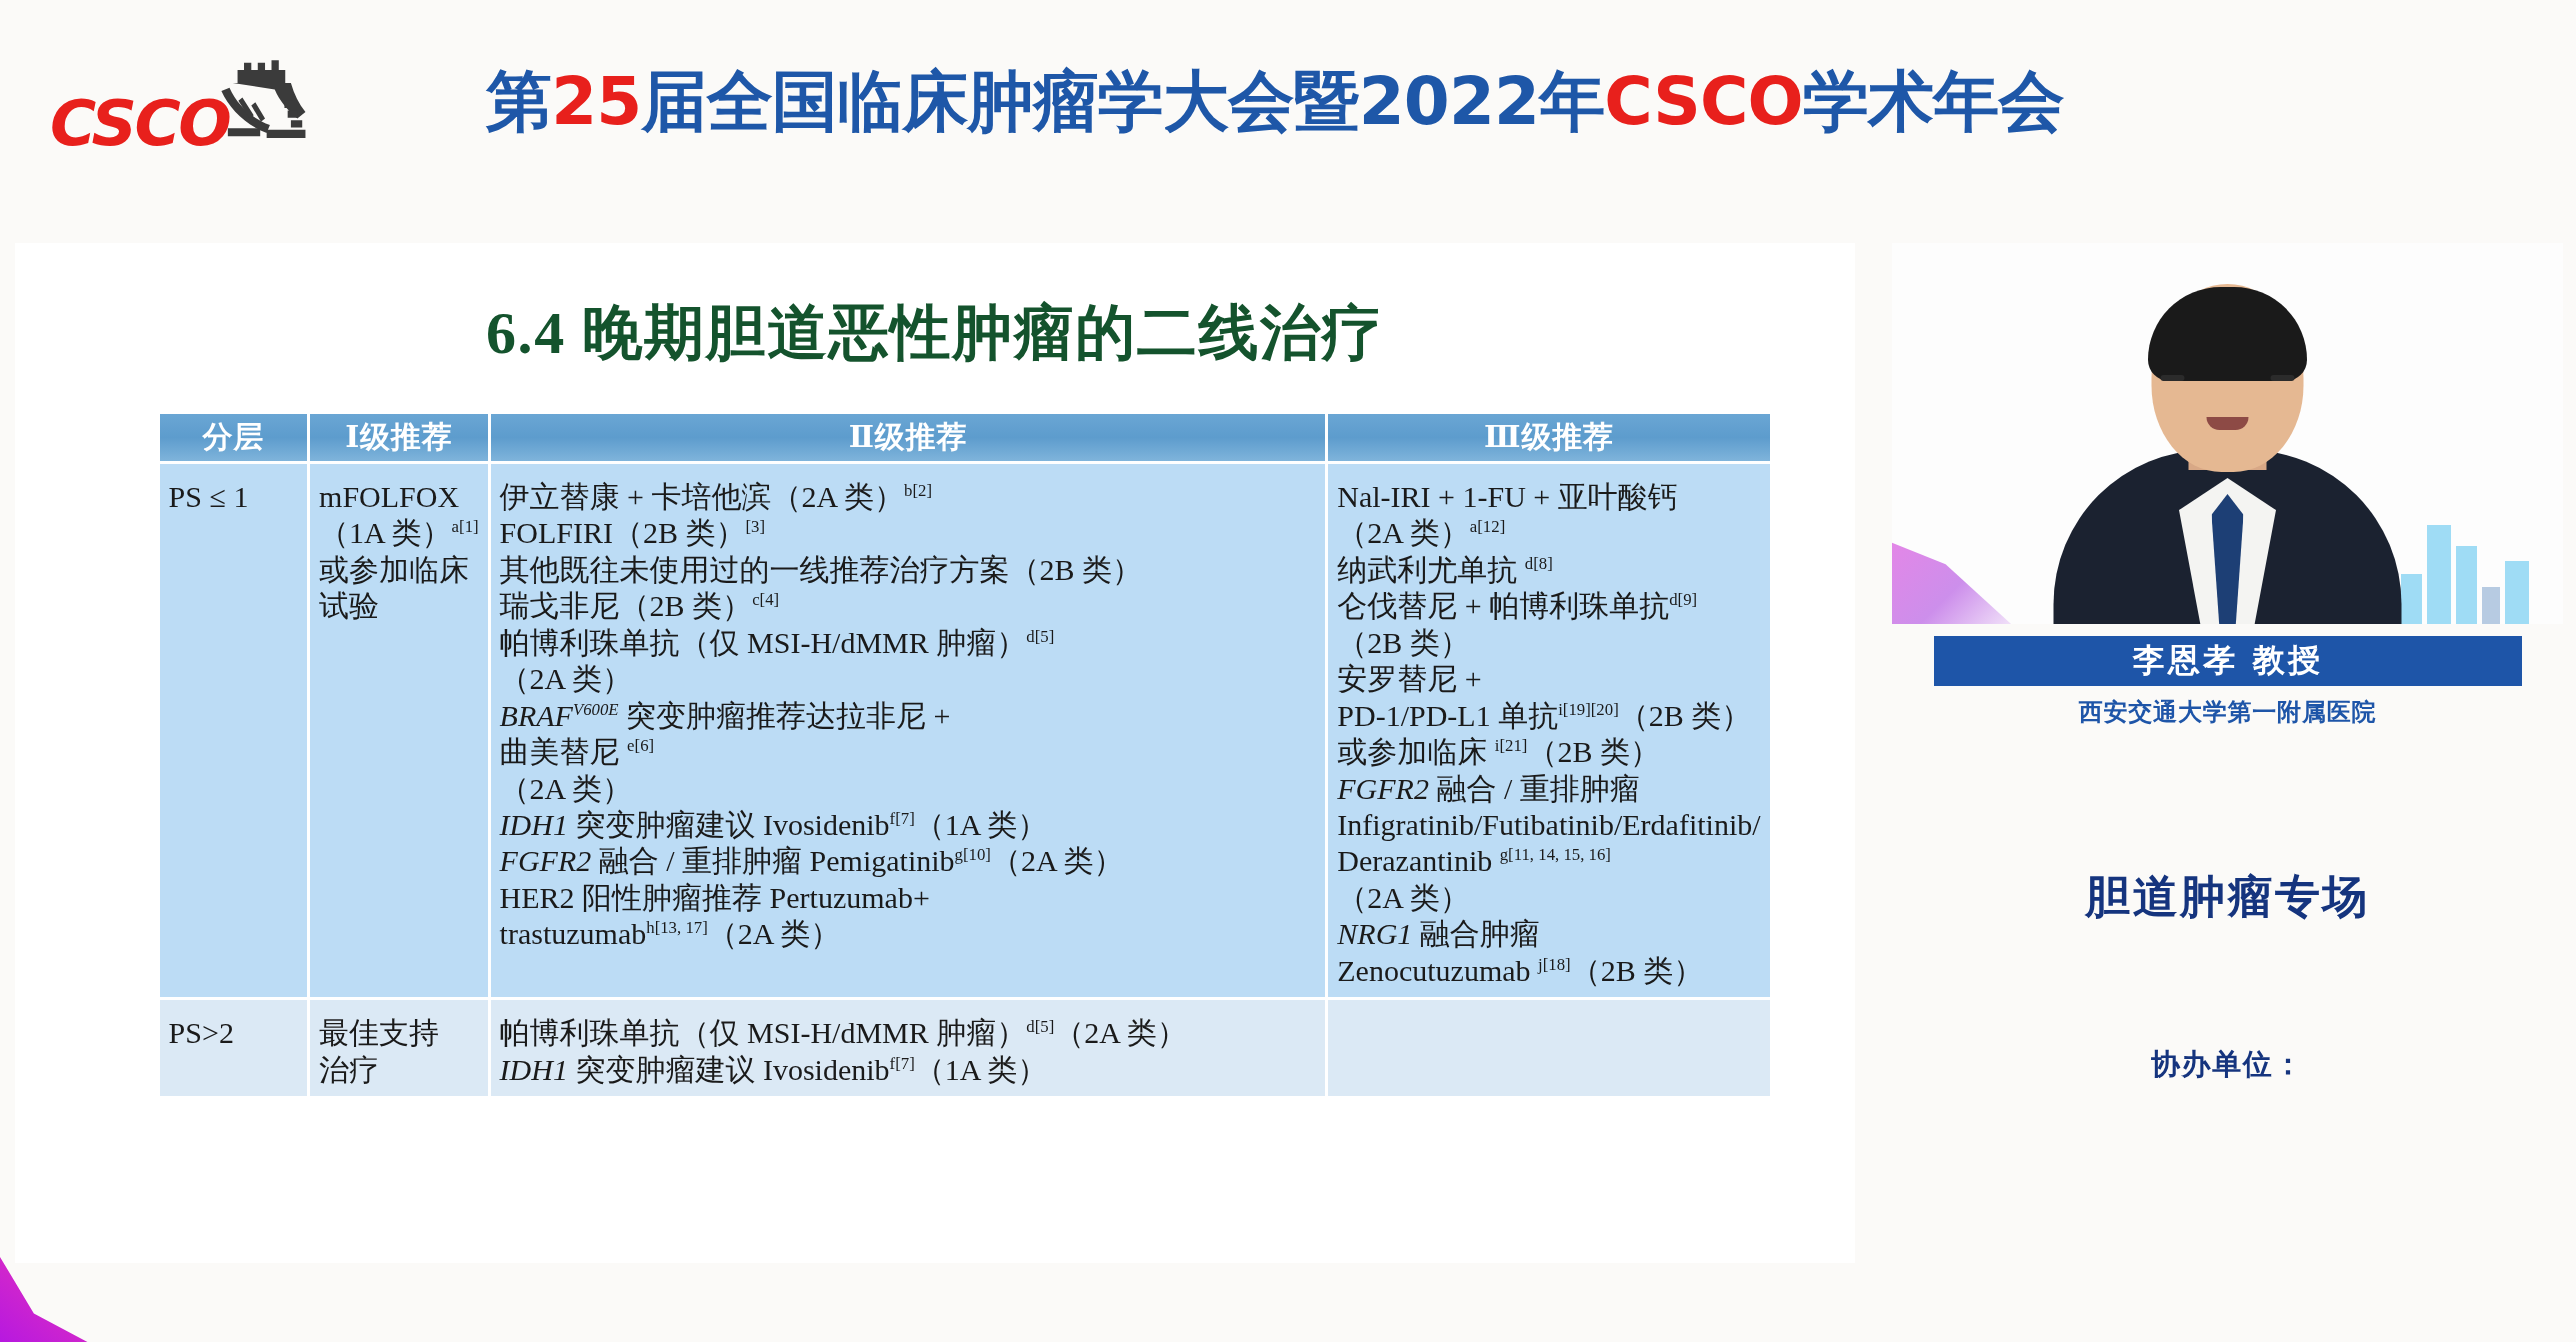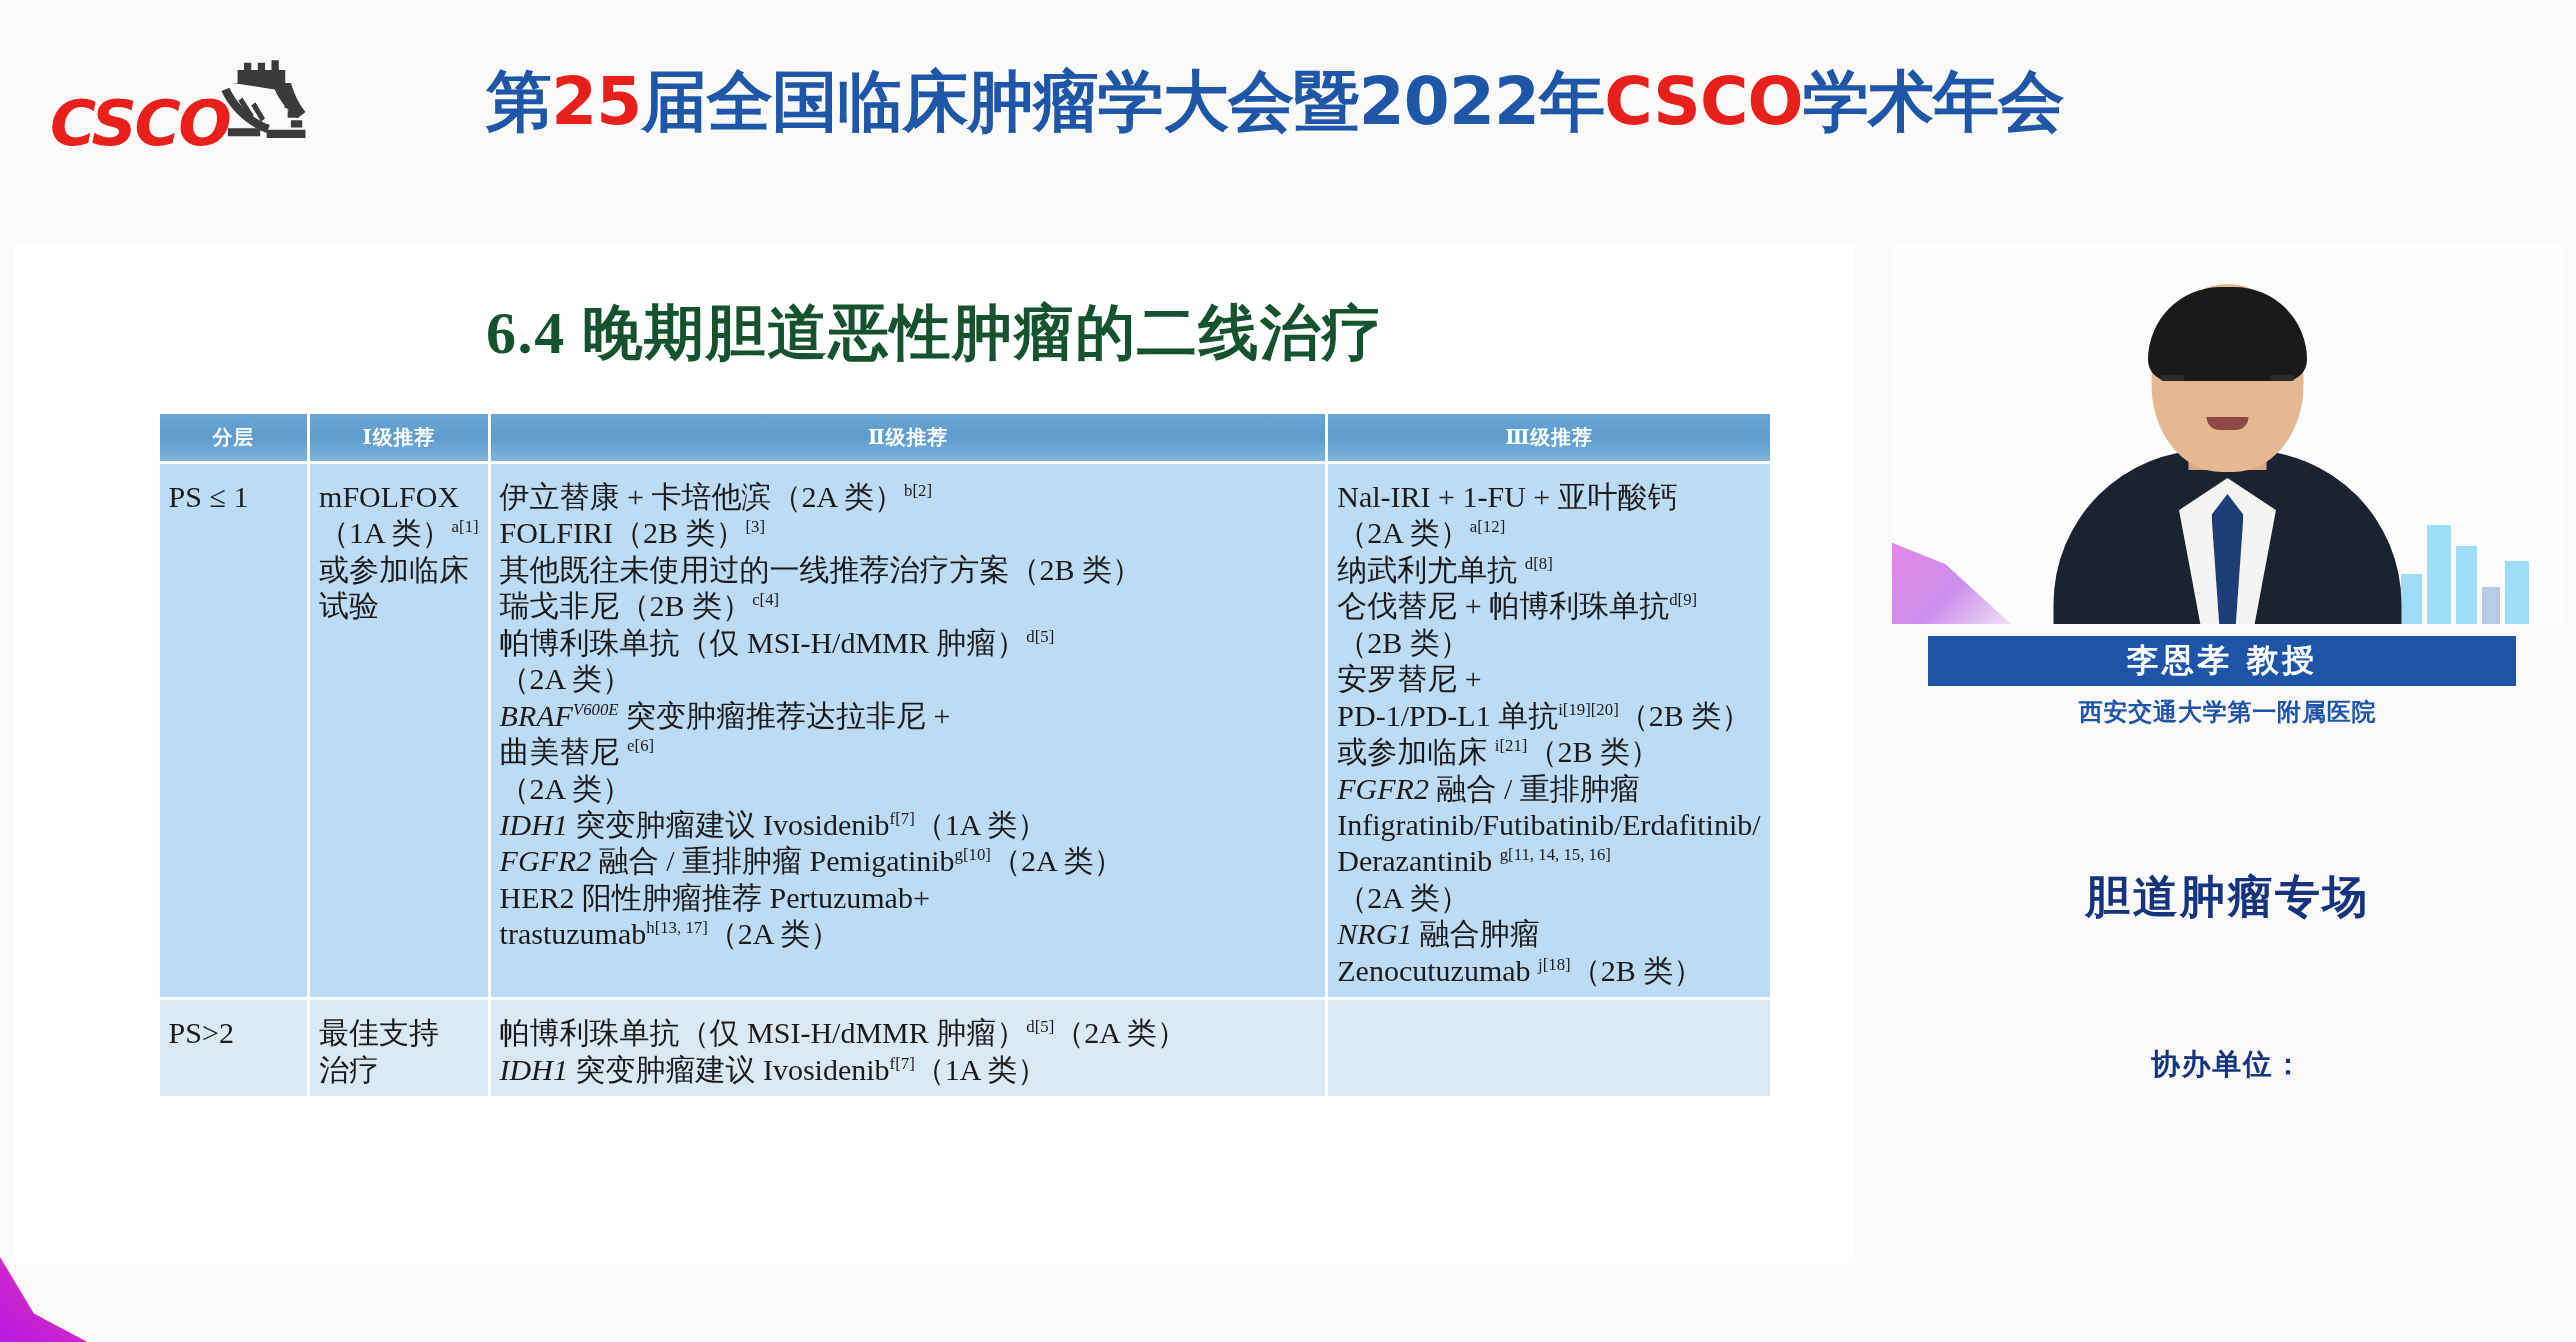--- a/index.html
+++ b/index.html
@@ -56,21 +56,21 @@
 
   
   .gtable{
     position:absolute;left:142px;top:168px;width:1616px;
     border-collapse:separate;border-spacing:3.2px 3.2px;
     font-family:"Liberation Serif","DejaVu Serif",serif;
   }
   .gtable th{
     background:linear-gradient(180deg,#6aa6d4 0%,#5d9ccd 50%,#7fb4db 100%);
     color:#ffffff;
-    font-size:20px;font-weight:bold;
+    font-size:30px;font-weight:bold;
     height:45px;
     text-align:center;vertical-align:middle;
     letter-spacing:0.8px;
     margin-top:28px;
   }
   .gtable td{
     background:#bcdcf5;
     color:#1a1a1a;
     vertical-align:top;
     padding:15px 9px 8px 9px;
@@ -141,21 +141,21 @@
     position:absolute;left:50%;transform:translateX(-50%);bottom:243px;
     width:159px;height:94px;background:#1a1a1a;
     border-radius:79px 79px 23px 23px;
   }
   .p-eye{position:absolute;width:24px;height:5.7px;background:#2b2b2b;border-radius:3.2px;bottom:243px;}
   .p-eye.l{left:123px;}
   .p-eye.r{left:233px;}
   .p-mouth{position:absolute;left:50%;transform:translateX(-50%);bottom:194px;width:42px;height:13px;background:#8d4a45;border-radius:0 0 21px 21px;}
 
   .name-bar{
-    position:absolute;left:36px;top:393px;width:588px;height:50px;
+    position:absolute;left:42px;top:393px;width:588px;height:50px;
     background:#1e55a8;color:#fff;
     display:flex;align-items:center;justify-content:center;
     font-family:"DejaVu Sans",sans-serif;font-weight:bold;
     font-size:32px;letter-spacing:3.2px;
   }
   .affil{
     position:absolute;left:0;top:453px;width:671px;
     text-align:center;
     font-family:"DejaVu Sans",sans-serif;font-weight:bold;
     font-size:24px;color:#1e55a8;letter-spacing:0.8px;

